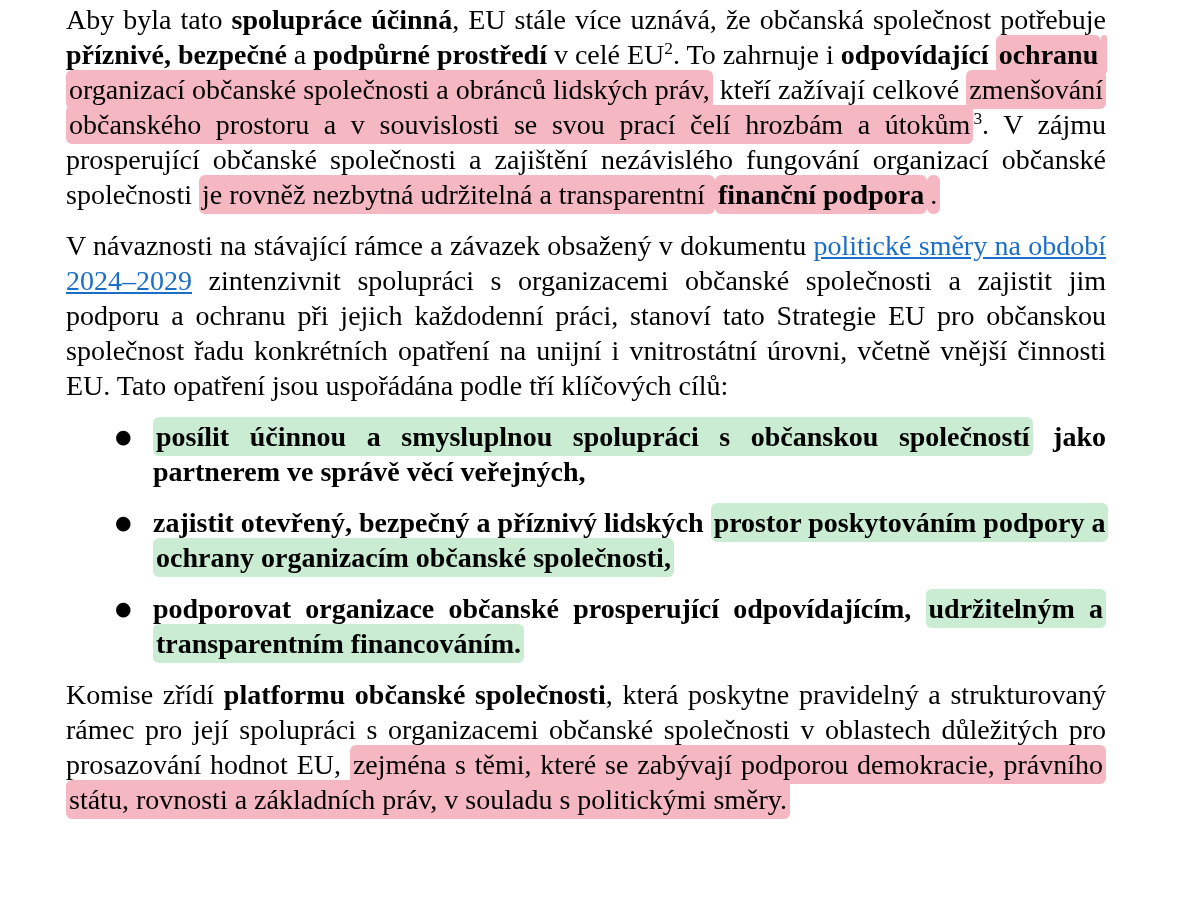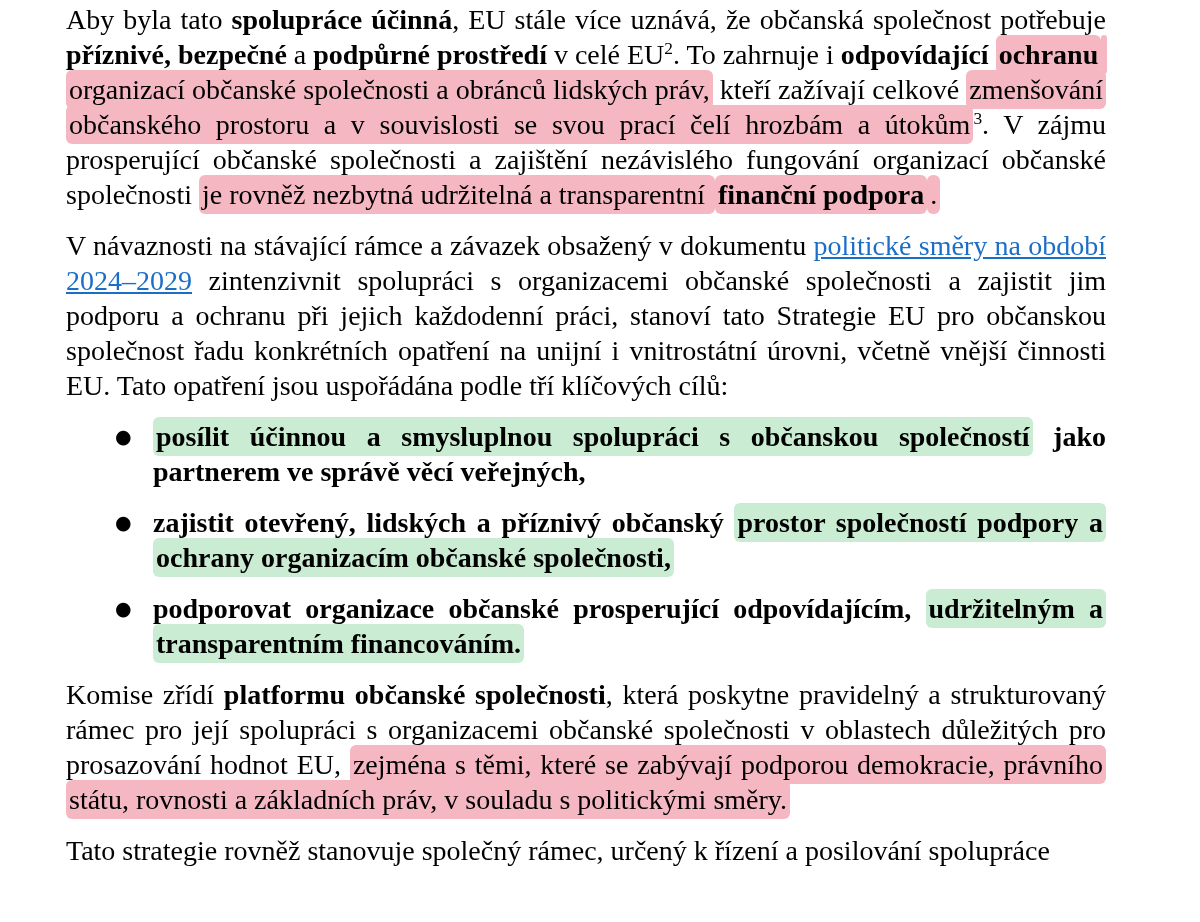--- a/index.html
+++ b/index.html
@@ -73,19 +73,18 @@
 </style>
 </head>
 <body>
 
 <main class="page">
   <div class="content">
       <p class="para"><span>Aby byla tato </span><span class="bold">spolupráce účinná</span><span>, EU stále více uznává, že občanská společnost potřebuje </span><span class="bold">příznivé, bezpečné</span><span> a </span><span class="bold">podpůrné prostředí</span><span> v celé EU</span><sup class="fnref">2</sup><span>. To zahrnuje i </span><span class="bold">odpovídající </span><span class="bold hl hl-pink">ochranu</span><span class="hl hl-pink"> organizací občanské společnosti a obránců lidských práv,</span><span> kteří zažívají celkové </span><span class="hl hl-pink">zmenšování občanského prostoru a v souvislosti se svou prací čelí hrozbám a útokům</span><sup class="fnref">3</sup><span>. V zájmu prosperující občanské společnosti a zajištění nezávislého fungování organizací občanské společnosti </span><span class="hl hl-pink">je rovněž nezbytná udržitelná a transparentní </span><span class="bold hl hl-pink">finanční podpora</span><span class="hl hl-pink">.</span></p>
       <p class="para"><span>V návaznosti na stávající rámce a závazek obsažený v dokumentu </span><a class="link" href="#">politické směry na období 2024–2029</a><span> zintenzivnit spolupráci s organizacemi občanské společnosti a zajistit jim podporu a ochranu při jejich každodenní práci, stanoví tato Strategie EU pro občanskou společnost řadu konkrétních opatření na unijní i vnitrostátní úrovni, včetně vnější činnosti EU. Tato opatření jsou uspořádána podle tří klíčových cílů:</span></p>
       <ul class="bullet-list">
         <li><span class="bullet">●</span><span class="bold hl hl-green">posílit účinnou a smysluplnou spolupráci s občanskou společností</span><span class="bold"> jako partnerem ve správě věcí veřejných,</span></li>
-        <li><span class="bullet">●</span><span class="bold">zajistit otevřený, lidských a příznivý občanský </span><span class="bold hl hl-green">prostor společností podpory a ochrany organizacím občanské společnosti,</span></li>
+        <li><span class="bullet">●</span><span class="bold">zajistit otevřený, bezpečný a příznivý lidských </span><span class="bold hl hl-green">prostor poskytováním podpory a ochrany organizacím občanské společnosti,</span></li>
         <li><span class="bullet">●</span><span class="bold">podporovat organizace občanské prosperující odpovídajícím, </span><span class="bold hl hl-green">udržitelným a transparentním financováním.</span></li>
       </ul>
       <p class="para"><span>Komise zřídí </span><span class="bold">platformu občanské společnosti</span><span>, která poskytne pravidelný a strukturovaný rámec pro její spolupráci s organizacemi občanské společnosti v oblastech důležitých pro prosazování hodnot EU, </span><span class="hl hl-pink">zejména s těmi, které se zabývají podporou demokracie, právního státu, rovnosti a základních práv, v souladu s politickými směry.</span></p>
-      <p class="para"><span>Tato strategie rovněž stanovuje společný rámec, určený k řízení a posilování spolupráce</span></p>
     </div>
 </main>
 
 </body></html>

